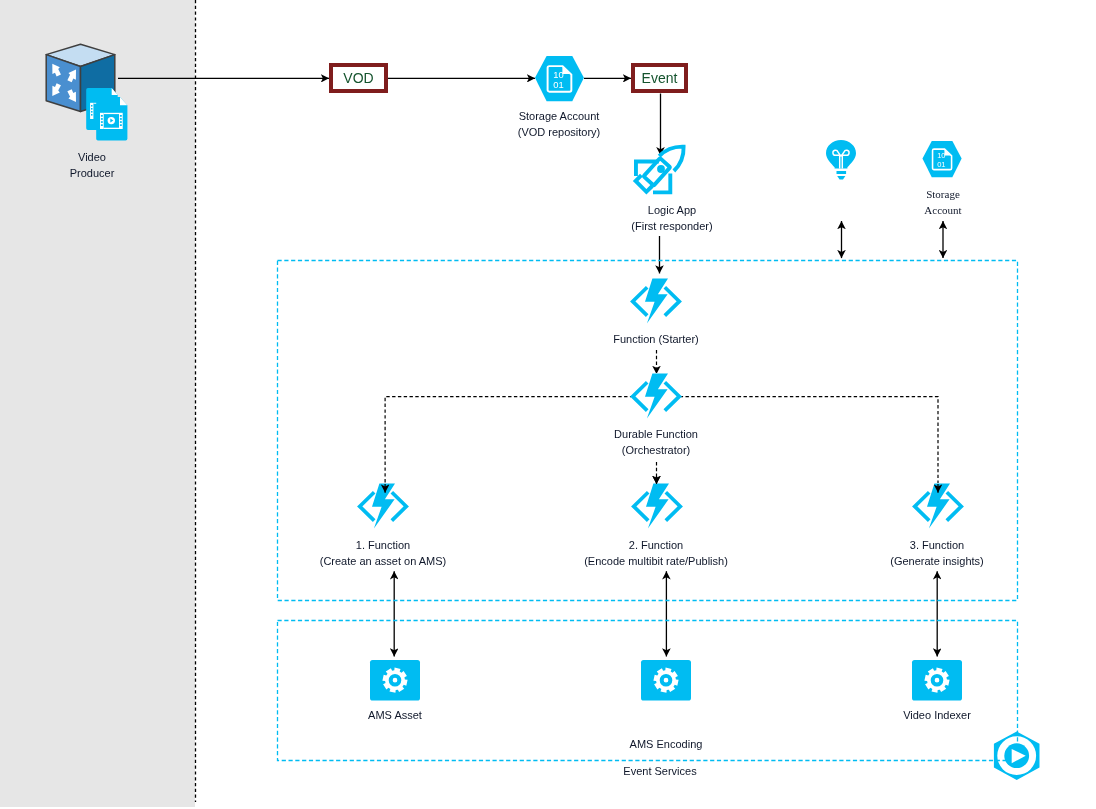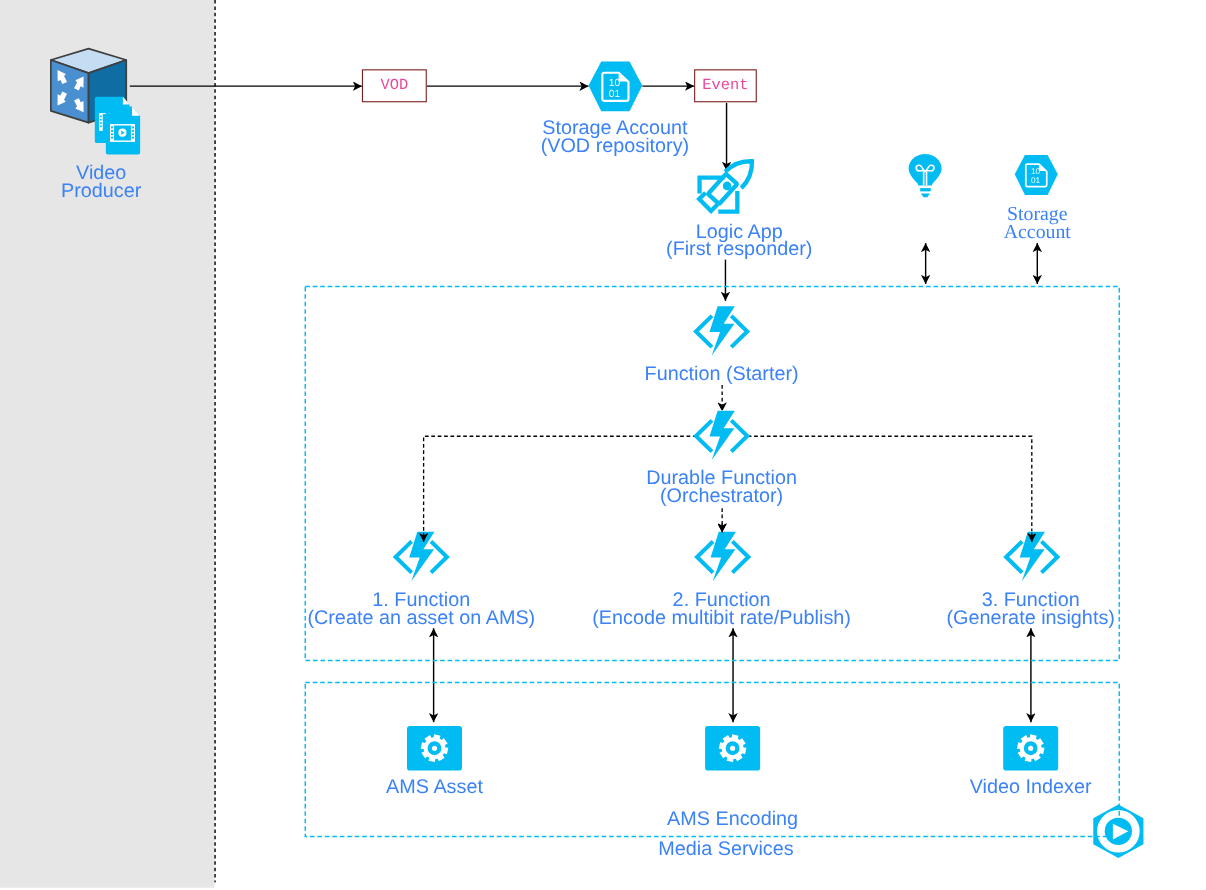--- a/index.html
+++ b/index.html
@@ -1,22 +1,22 @@
 <!DOCTYPE html>
 <html><head>
 <meta charset="utf-8">
 <title>Architecture Diagram</title>
 <style>
   html,body{margin:0;padding:0;}
   body{width:1096px;height:809px;background:#ffffff;font-family:"Liberation Sans",sans-serif;overflow:hidden;}
   #canvas{position:relative;width:1096px;height:809px;}
   .abs{position:absolute;}
-  .lbl{position:absolute;font-size:18px;line-height:16px;color:#3b82f6;text-align:center;white-space:nowrap;}
-  .nodebox{position:absolute;border:1px solid #7f1d1d;background:#fff;box-sizing:border-box;
-       display:flex;align-items:center;justify-content:center;font-size:14px;color:#ec4899;font-family:Liberation Mono, monospace;}
+  .lbl{position:absolute;font-size:11px;line-height:16px;color:#0f172a;text-align:center;white-space:nowrap;}
+  .nodebox{position:absolute;border:4px solid #7f1d1d;background:#fff;box-sizing:border-box;
+       display:flex;align-items:center;justify-content:center;font-size:14px;color:#14532d;}
   svg{display:block;overflow:visible;}
   #edges,#edges-top{position:absolute;left:0;top:0;width:1096px;height:809px;pointer-events:none;}
   #edges{z-index:0;}
   #edges-top{z-index:5;}
 </style>
 </head>
 <body>
 
 <div id="canvas">
 
@@ -312,21 +312,21 @@
   <div class="abs" style="left:912px;top:660px;">
     <svg width="50" height="40.5" viewBox="0 0 50 40.5">
         <use href="#icon-gear-tile"></use>
       </svg>
   </div>
   <div class="lbl" style="left:837px;top:707px;width:200px;">
     <span>Video Indexer</span>
   </div>
 
   <div class="lbl" style="left:560px;top:763px;width:200px;">
-    <span>Media Services</span>
+    <span>Event Services</span>
   </div>
 
   <div class="abs" style="left:992.9px;top:730.6px;">
     <svg width="47.4" height="49.4" viewBox="0 0 47.4 49.4">
         <use href="#icon-media-services"></use>
       </svg>
   </div>
 
 </div>
 

